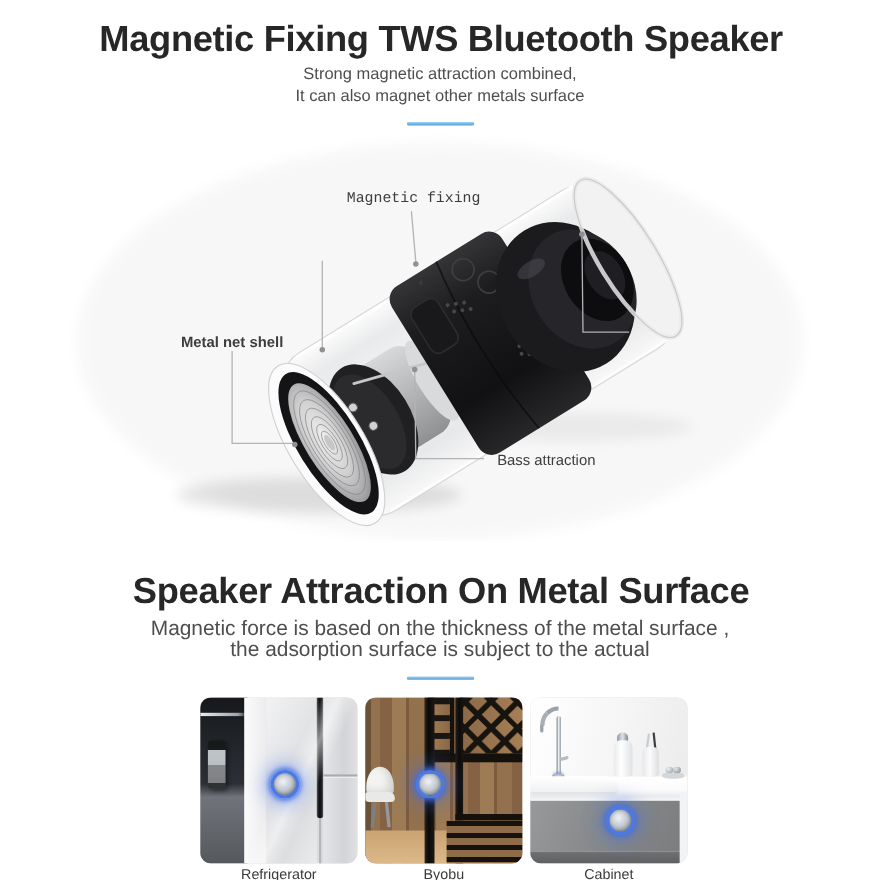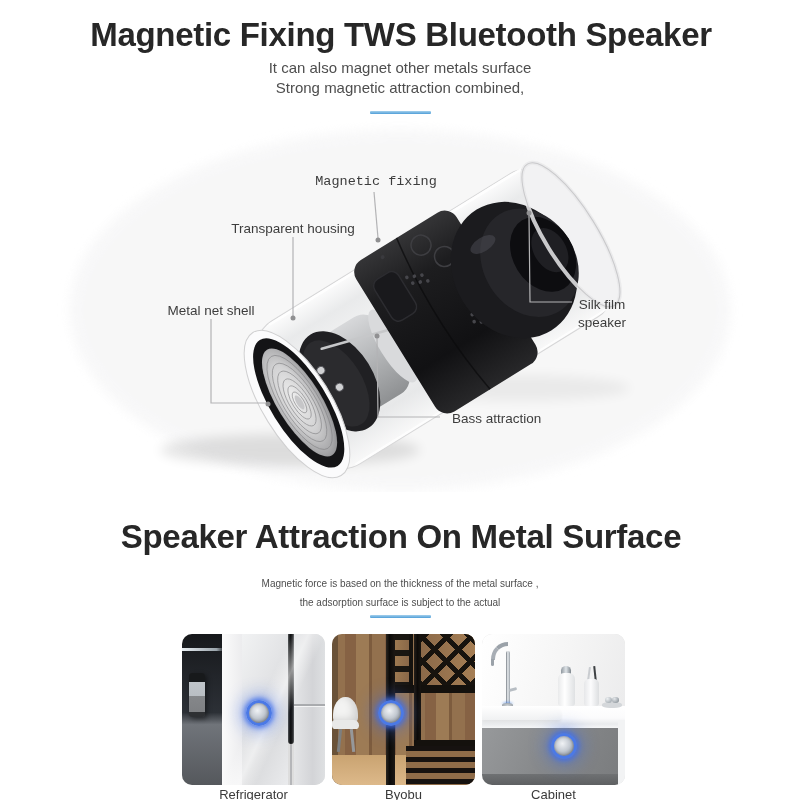--- a/index.html
+++ b/index.html
@@ -6,33 +6,33 @@
   #page{position:relative;width:800px;height:800px;background:#ffffff;overflow:hidden;
         font-family:"Liberation Sans",sans-serif;}
 
   .title{position:absolute;left:1px;width:800px;text-align:center;font-weight:700;
          color:#272727;font-size:33px;letter-spacing:-0.3px;}
   #title1{top:16px;}
   #title2{top:518px;}
 
   .subtitle{position:absolute;left:0;width:800px;text-align:center;color:#4e4e4e;}
   #sub1{top:58px;font-size:15px;line-height:20px;}
-  #sub2{top:574px;font-size:10px;line-height:19px;}
+  #sub2{top:562px;font-size:19px;line-height:19px;}
 
   .divider{position:absolute;left:370px;width:61px;height:3px;border-radius:1px;
            background:linear-gradient(180deg,#a5d0ec,#4f9ed8);}
   #div1{top:111px;}
   #div2{top:615px;}
 
   #product-svg{position:absolute;left:0;top:120px;}
 
   .callout{position:absolute;font-size:13.5px;color:#3d3d3d;line-height:17px;}
   #cl-magnetic{left:306px;top:173px;width:140px;text-align:center;font-family:Liberation Mono, monospace;}
   #cl-transparent{left:213px;top:220px;width:160px;text-align:center;}
-  #cl-metal{left:141px;top:302px;width:140px;text-align:center;}
+  #cl-metal{left:141px;top:302px;width:140px;text-align:center;font-weight:bold;}
   #cl-silk{left:565px;top:296px;width:74px;text-align:center;line-height:18px;}
   #cl-bass{left:452px;top:410px;width:140px;text-align:left;}
 
   #gallery{position:absolute;left:182px;top:634px;width:443px;display:flex;gap:7px;}
   .photo{position:relative;width:143px;height:151px;border-radius:10px;overflow:hidden;
          background:#ddd;flex:none;}
   .photo *{position:absolute;}
 
   #captions{position:absolute;left:182px;top:787px;width:443px;display:flex;gap:7px;}
   .caption{width:143px;text-align:center;font-size:13px;color:#3a3a3a;flex:none;}
@@ -123,22 +123,22 @@
   .p3-kick{left:0;top:93%;width:95%;height:7%;background:linear-gradient(180deg,#6f7173,#5e6062);}
   .p3-rightstrip{left:95%;top:57%;width:5%;height:43%;background:#f2f3f4;}
 </style>
 </head>
 <body>
 
 <div id="page">
 
   <div class="title" id="title1">Magnetic Fixing TWS Bluetooth Speaker</div>
   <div class="subtitle" id="sub1">
+    <span style="display:block">Strong magnetic attraction combined,</span>
     <span style="display:block">It can also magnet other metals surface</span>
-    <span style="display:block">Strong magnetic attraction combined,</span>
   </div>
   <div class="divider" id="div1"></div>
 
   <svg id="product-svg" width="800" height="372" viewBox="0 0 800 372">
     <defs>
       <linearGradient id="glassG" gradientUnits="userSpaceOnUse" x1="0" y1="-85" x2="0" y2="85">
         <stop offset="0" stop-color="#fdfdfd"></stop>
           <stop offset="0.15" stop-color="#e9eaeb"></stop>
         <stop offset="0.45" stop-color="#f8f8f8"></stop>
           <stop offset="0.8" stop-color="#e7e8e9"></stop>
@@ -252,23 +252,21 @@
     <g fill="#909092">
       <circle cx="378" cy="120" r="2.5"></circle>
         <circle cx="293" cy="198" r="2.5"></circle>
       <circle cx="268" cy="284" r="2.5"></circle>
         <circle cx="529" cy="93" r="2.5"></circle>
       <circle cx="377" cy="216" r="2.5"></circle>
     </g>
   </svg>
 
   <div class="callout" id="cl-magnetic">Magnetic fixing</div>
-  <div class="callout" id="cl-transparent">Transparent housing</div>
   <div class="callout" id="cl-metal">Metal net shell</div>
-  <div class="callout" id="cl-silk">Silk film speaker</div>
   <div class="callout" id="cl-bass">Bass attraction</div>
 
   <div class="title" id="title2">Speaker Attraction On Metal Surface</div>
   <div class="subtitle" id="sub2">
     <span style="display:block">Magnetic force is based on the thickness of the metal surface ,</span>
     <span style="display:block">the adsorption surface is subject to the actual</span>
   </div>
   <div class="divider" id="div2"></div>
 
   <div id="gallery">

